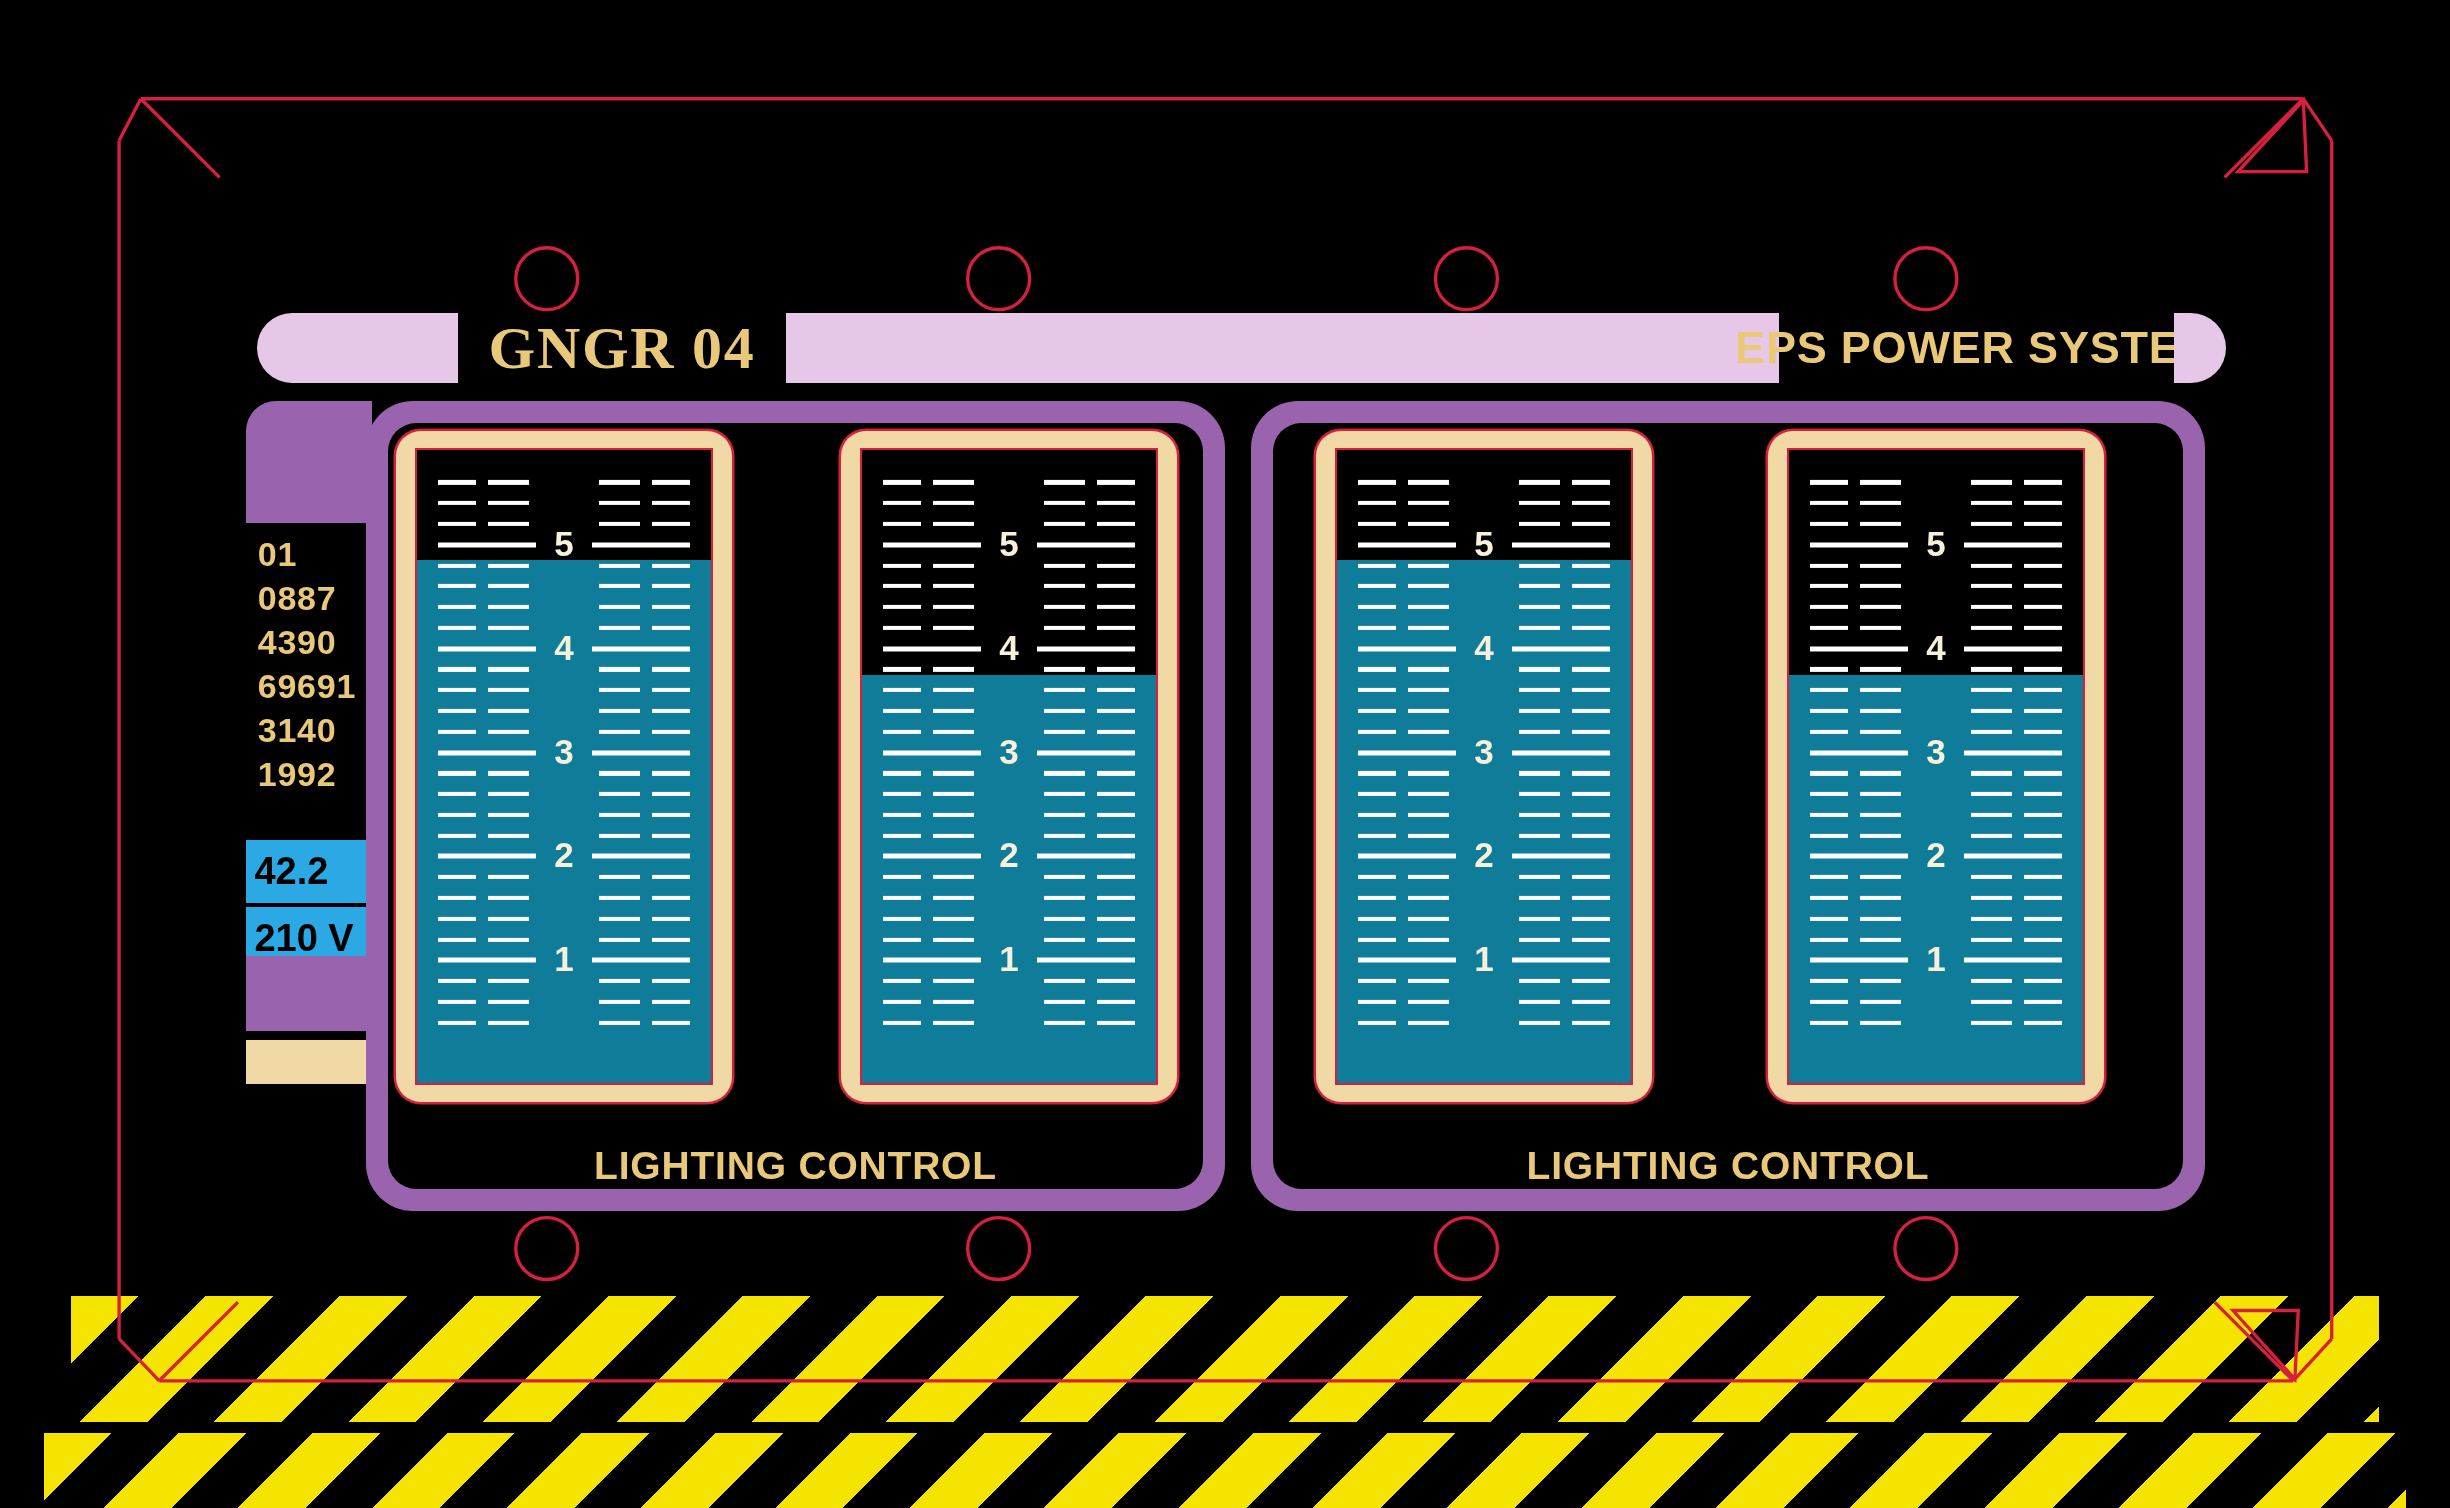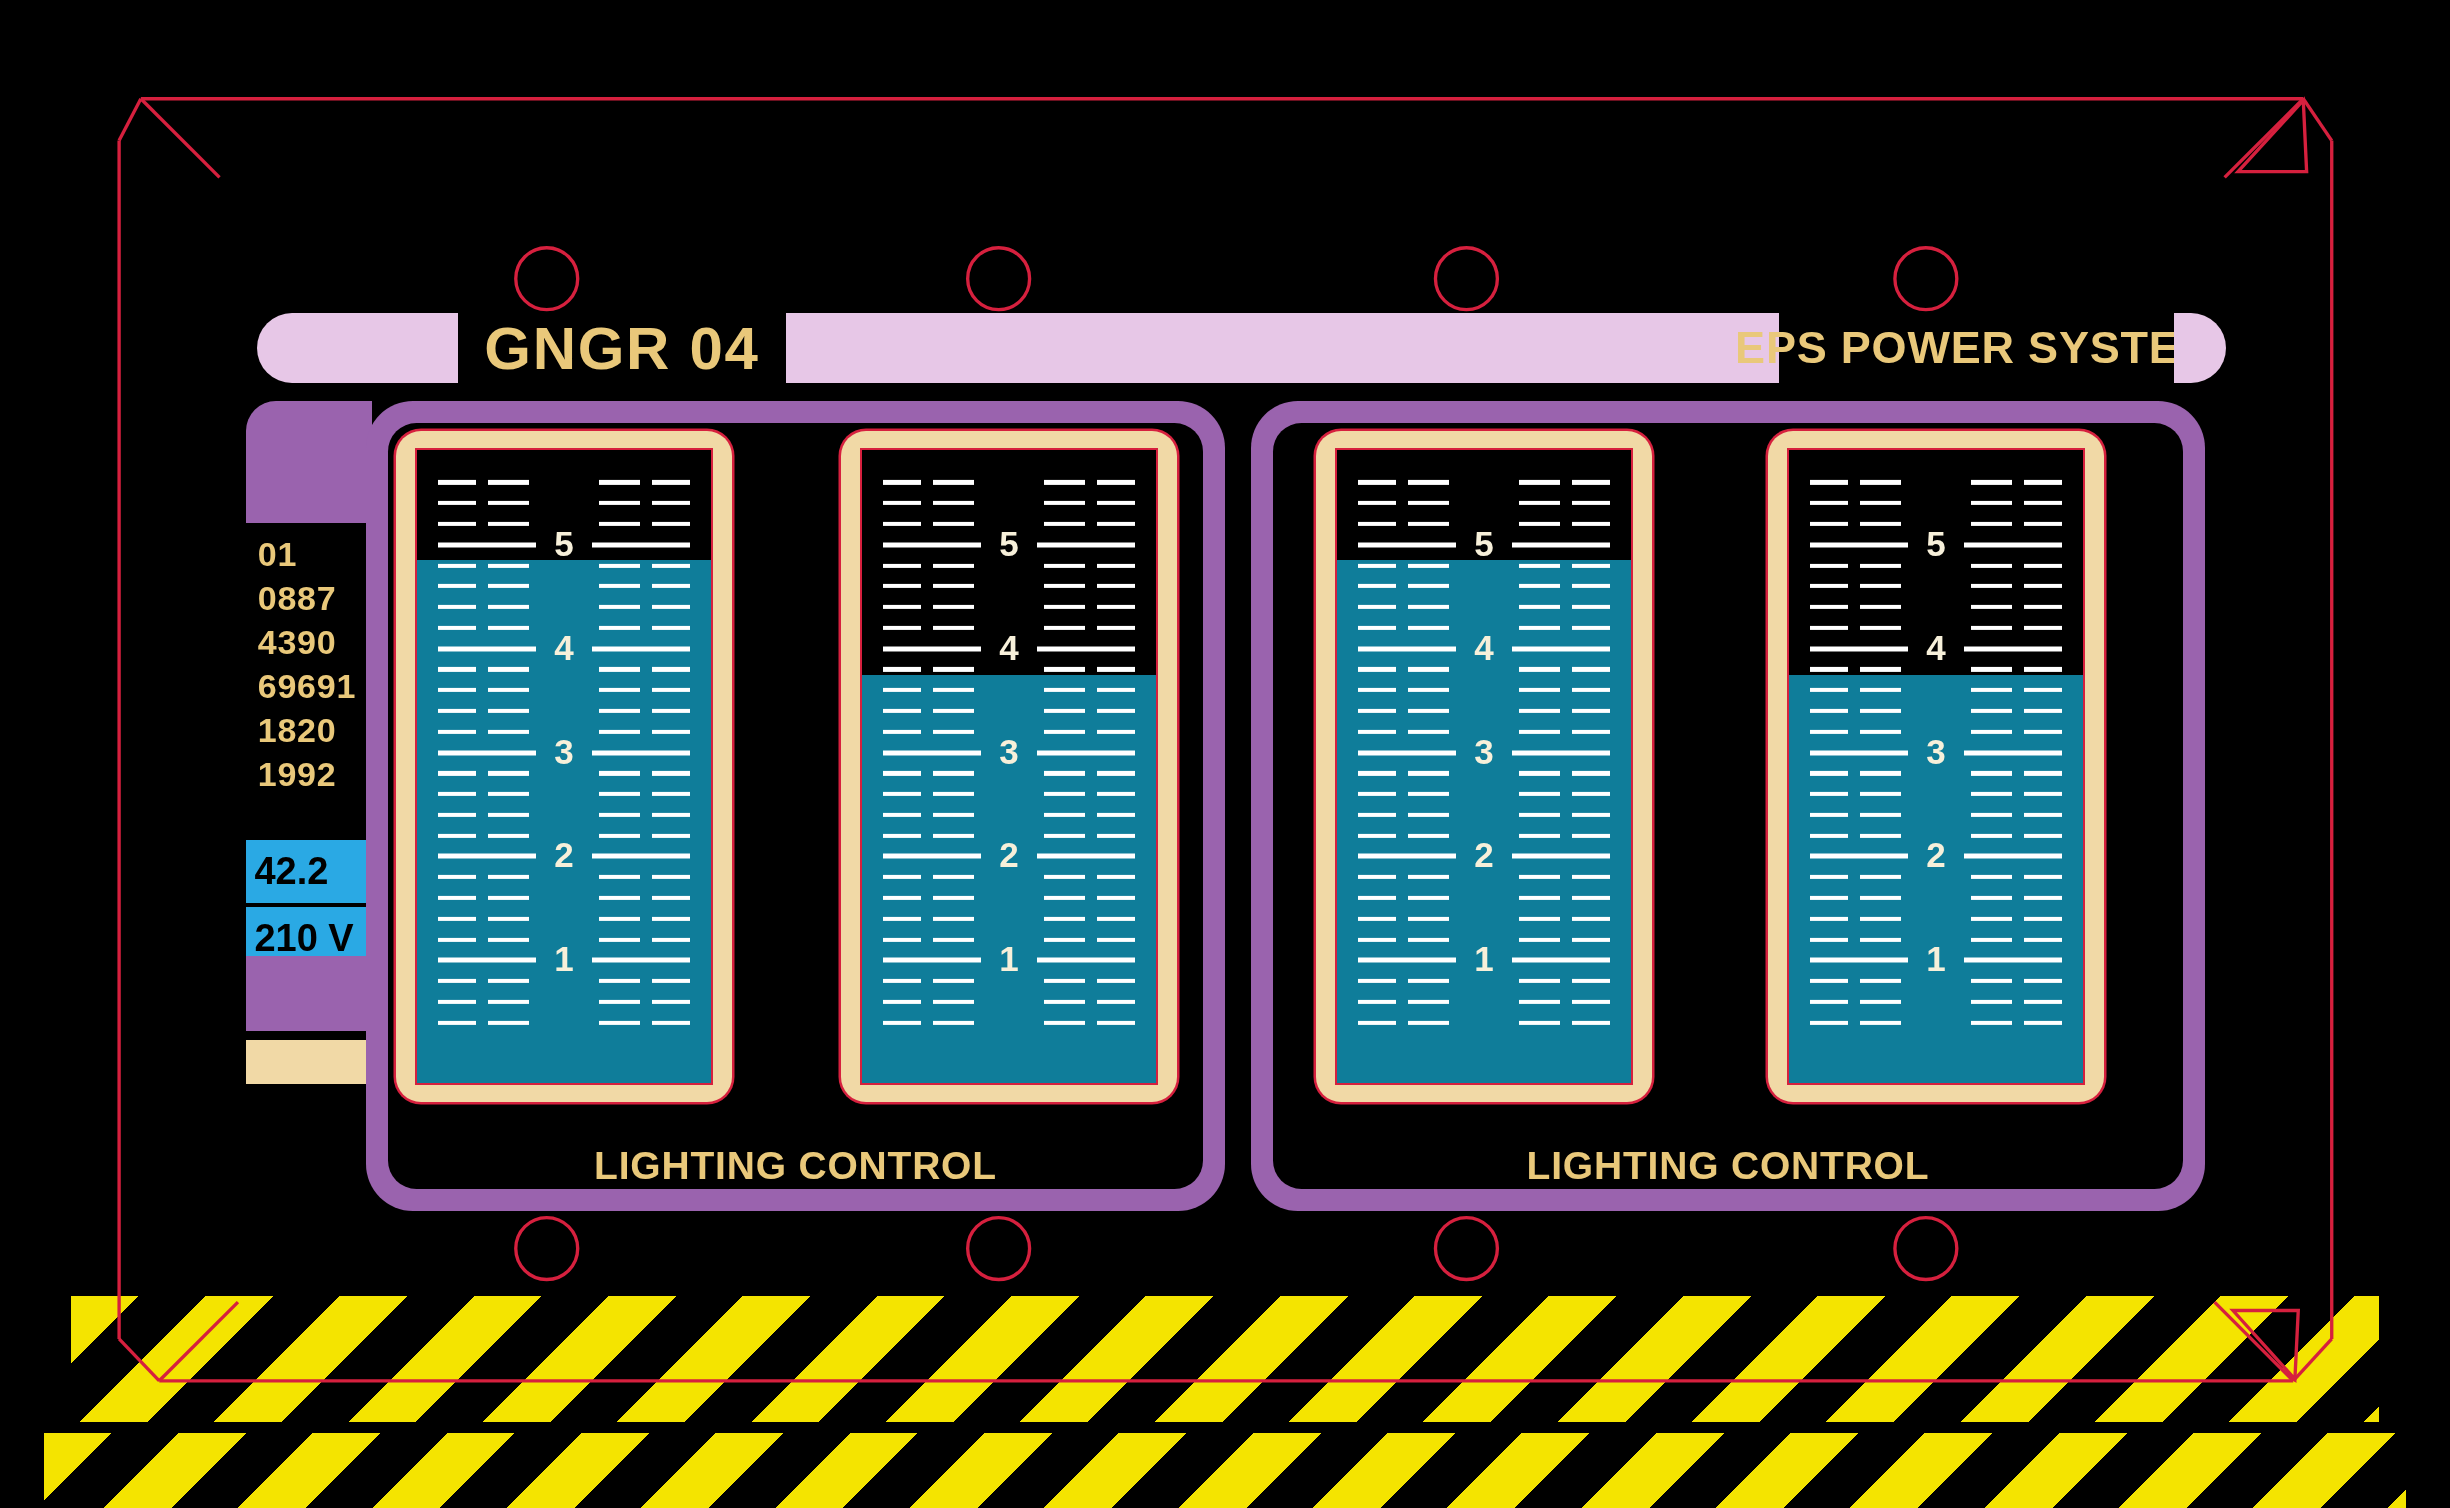--- a/index.html
+++ b/index.html
@@ -16,21 +16,21 @@
   html,body{margin:0;padding:0;background:#000;}
   .stage{
     position:relative;width:2450px;height:1508px;background:#000;
     font-family:"Liberation Sans",sans-serif;overflow:hidden;
   }
   
   .header-bar{position:absolute;left:257px;top:313px;width:1969px;height:70px;display:flex;}
   .hseg{height:100%;}
   .hcap-left{width:201px;background:var(--header-pink);border-radius:35px 0 0 35px;}
   .htitle-left{width:328px;background:#000;display:flex;align-items:center;justify-content:center;
-    color:var(--tan-text);font-weight:bold;font-size:60px;letter-spacing:1.7px;white-space:nowrap;}
+    color:var(--tan-text);font-weight:bold;font-size:60px;letter-spacing:1.7px;white-space:nowrap;font-family:Liberation Serif, serif;}
   .hmid{flex:1;background:var(--header-pink);}
   .htitle-right{width:395px;background:#000;display:flex;align-items:center;justify-content:center;
     color:var(--tan-text);font-weight:bold;font-size:45px;letter-spacing:0.8px;white-space:nowrap;}
   .hcap-right{width:52px;background:var(--header-pink);border-radius:0 35px 35px 0;}
   
   .blk{position:absolute;left:246px;width:126px;}
   .blk-purple1{top:401px;height:122px;background:var(--panel-purple);border-top-left-radius:30px;}
   .code-list{position:absolute;left:246px;top:532px;width:142px;color:var(--tan-text);
     font-weight:bold;font-size:34px;line-height:44px;padding-left:11.7px;letter-spacing:0.8px;}
   .voltage-badge{top:840px;height:130px;display:flex;flex-direction:column;gap:4.2px;}
@@ -87,21 +87,21 @@
     <div class="hseg htitle-right">EPS POWER SYSTEM</div>
     <div class="hseg hcap-right"></div>
   </div>
 
   <div class="blk blk-purple1"></div>
   <div class="code-list">
     <div>01</div>
     <div>0887</div>
     <div>4390</div>
     <div>69691</div>
-    <div>1820</div>
+    <div>3140</div>
     <div>1992</div>
   </div>
   <div class="blk voltage-badge">
     <div class="vrow">42.2</div>
     <div class="vrow">210 V</div>
   </div>
   <div class="blk blk-purple2"></div>
   <div class="blk blk-cream"></div>
 
   <div class="panel panel-1">

